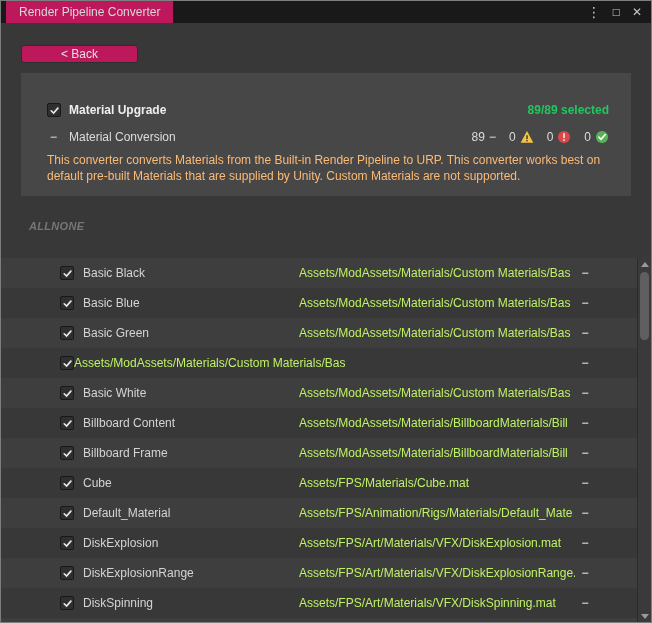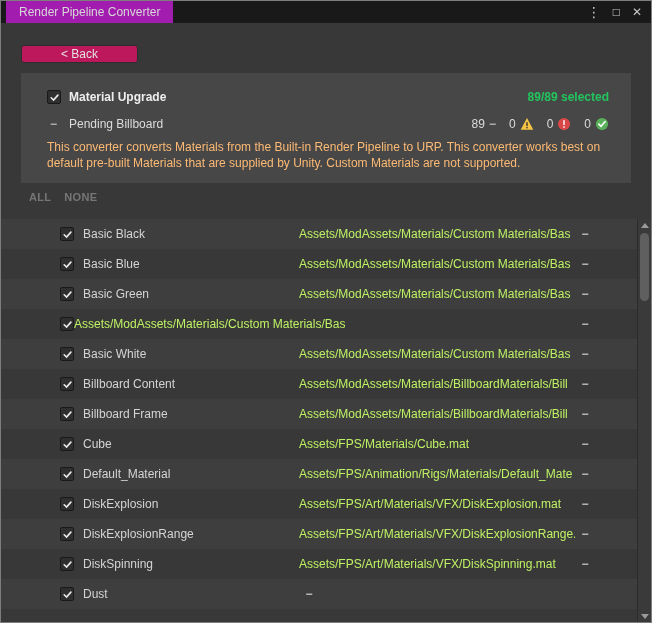--- a/index.html
+++ b/index.html
@@ -4,39 +4,39 @@
 <style>
   * { margin:0; padding:0; box-sizing:border-box; }
   html,body { width:652px; height:623px; background:#2a2a2a; }
   body { font-family:"Liberation Sans", sans-serif; font-size:12px; color:#d2d2d2; }
 
   .window { width:652px; height:623px; border:1px solid #7d7d7d; background:#383838;
             display:flex; flex-direction:column; overflow:hidden; }
 
   
   .titlebar { height:22px; background:#191919; display:flex; align-items:stretch; flex:none; }
-  .tab { background:#a21caf; margin-left:5px; padding:0 13px; display:flex; align-items:center;
+  .tab { background:#be185d; margin-left:5px; padding:0 13px; display:flex; align-items:center;
          color:#d8d8d8; font-size:12px; white-space:nowrap; }
   .win-controls { margin-left:auto; display:flex; align-items:center; gap:12px; padding-right:9px;
                   color:#c6c6c6; }
   .win-controls span { cursor:default; line-height:1; }
   .ctl-menu { font-size:14px; }
   .ctl-max  { font-size:12px; }
   .ctl-close{ font-size:12px; }
 
   
   .bodyarea { flex:1; display:flex; flex-direction:column; background:#383838; overflow:hidden; }
 
   .back-btn { margin:22px 0 0 20px; width:117px; height:18px; background:#be185d;
               border:1px solid #2e2e2e; border-radius:3px; color:#e2e2e2; font-size:12px;
               font-family:"Liberation Sans", sans-serif; line-height:15px; flex:none; }
 
   
-  .panel { margin:10px 20px 0; background:#474747; border-radius:0;
-           padding:17px 22px 12px 26px; flex:none; }
+  .panel { margin:10px 20px 16px; background:#474747; border-radius:0;
+           padding:30px 22px 12px 26px; flex:none; }
   .panel-row1 { display:flex; align-items:center; }
   .panel-title { margin-left:8px; font-weight:bold; color:#eeeeee; }
   .selected-summary { margin-left:auto; font-weight:bold; color:#22c55e; }
 
   .panel-row2 { margin-top:13px; display:flex; align-items:center; padding-left:3px; }
   .fold-dash { color:#b5b5b5; font-weight:bold; width:12px; }
   .pending-label { margin-left:7px; color:#dcdcdc; }
   .counts { margin-left:auto; display:flex; align-items:flex-end; }
   .count-group { display:flex; align-items:center; gap:4px; margin-left:13px; }
   .count-group:first-child { margin-left:0; }
@@ -47,22 +47,22 @@
 
   .panel-desc { margin-top:9px; color:#fdba74; line-height:1.3; }
 
   
   .checkbox { width:14px; height:14px; background:#2f2f2f; border:1px solid #191919;
               border-radius:2px; display:inline-flex; align-items:center; justify-content:center;
               flex:none; }
   .checkbox svg { width:11px; height:11px; }
 
   
-  .list-header { margin:8px 0 8px 28px; display:flex; gap:13px; color:#767676; font-size:11px;
-                 font-weight:bold; letter-spacing:0.3px; flex:none; }
+  .list-header { margin:8px 0 18px 28px; display:flex; color:#767676; font-size:11px;
+                 font-weight:bold; letter-spacing:0.3px; flex:none;font-style:italic; }
   .list-header span { cursor:default; }
 
   
   .list-wrap { flex:1; margin-top:8px; display:flex; overflow:hidden; }
   .list { flex:1; overflow:hidden; }
   .row { height:30px; display:flex; align-items:center;padding-left:24px; }
   .row:nth-child(odd)  { background:#3e3e3e; }
   .row:nth-child(even) { background:#383838; }
   .row .checkbox { margin-left:35px; }
   .row-name { margin-left:9px; width:216px; flex:none; overflow:hidden; white-space:nowrap;
@@ -106,21 +106,21 @@
           <svg viewBox="0 0 12 12">
               <path d="M2.4 6.3 L5 8.8 L9.7 3.4" fill="none" stroke="#e9e9e9" stroke-width="1.8" stroke-linecap="round"></path>
             </svg>
         </span>
         <span class="panel-title">Material Upgrade</span>
         <span class="selected-summary">89/89 selected</span>
       </div>
 
       <div class="panel-row2">
         <span class="fold-dash">−</span>
-        <span class="pending-label">Pending Billboard</span>
+        <span class="pending-label">Material Conversion</span>
         <span class="counts">
           <span class="count-group">
             <span class="count-num">89</span>
             <span class="dash-icon">−</span>
           </span>
           <span class="count-group">
             <span class="count-num">0</span>
             <span class="sicon">
               <svg viewBox="0 0 16 16">
                   <path d="M8 1.2 L15.2 14.5 H0.8 Z" fill="#f6c445"></path>

